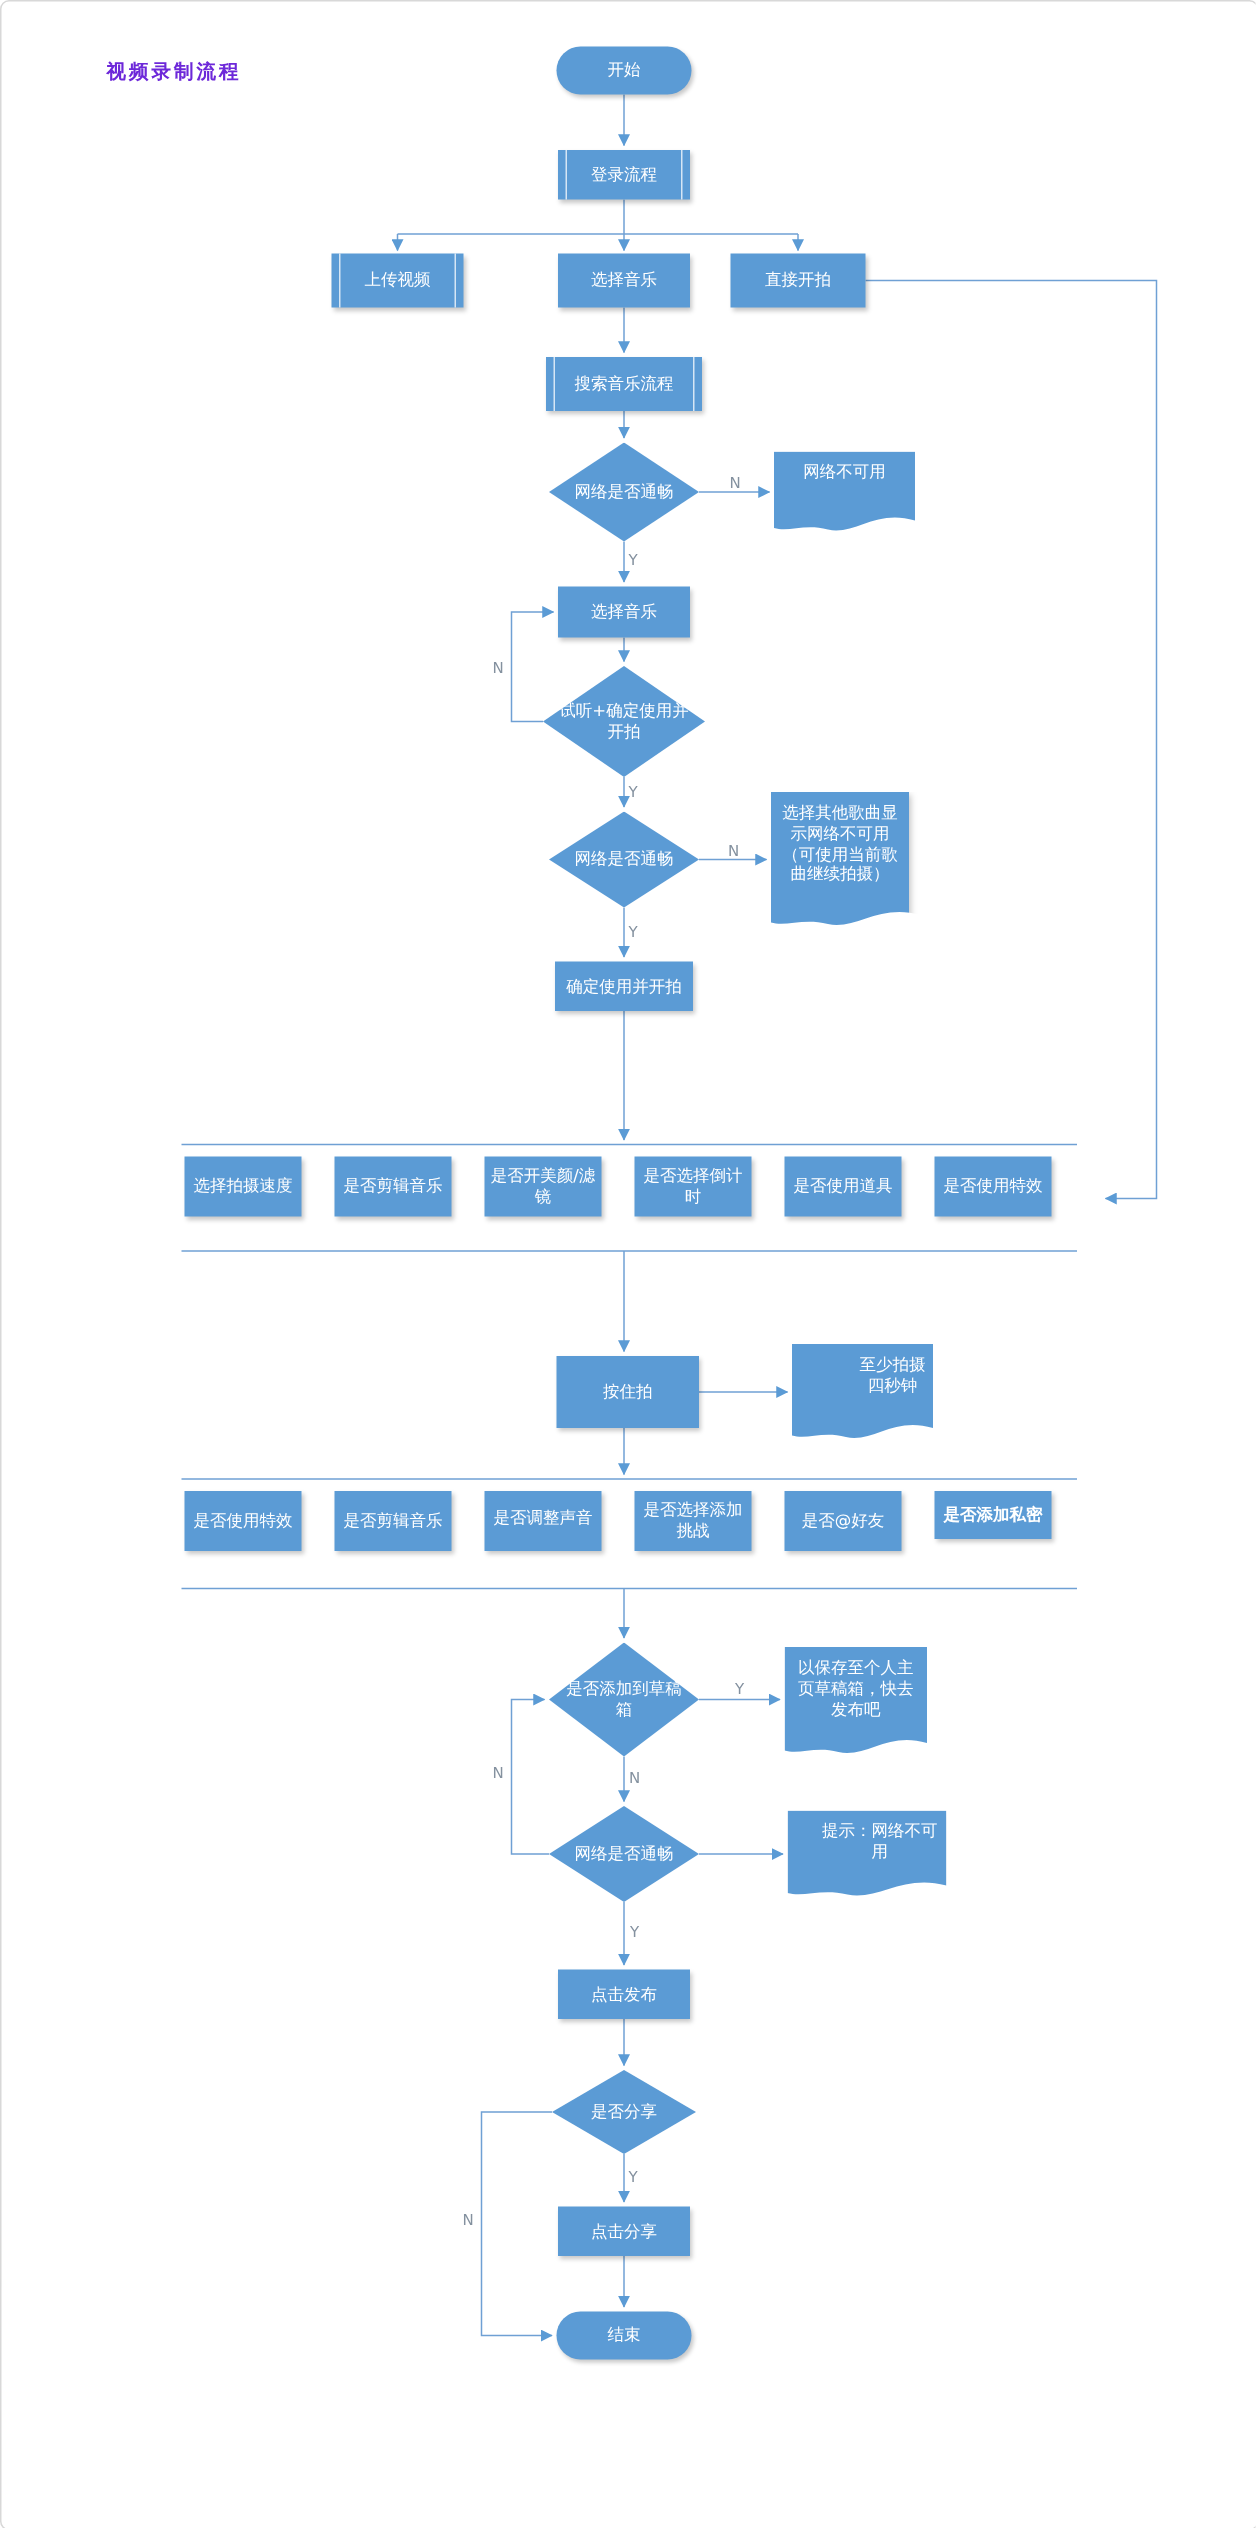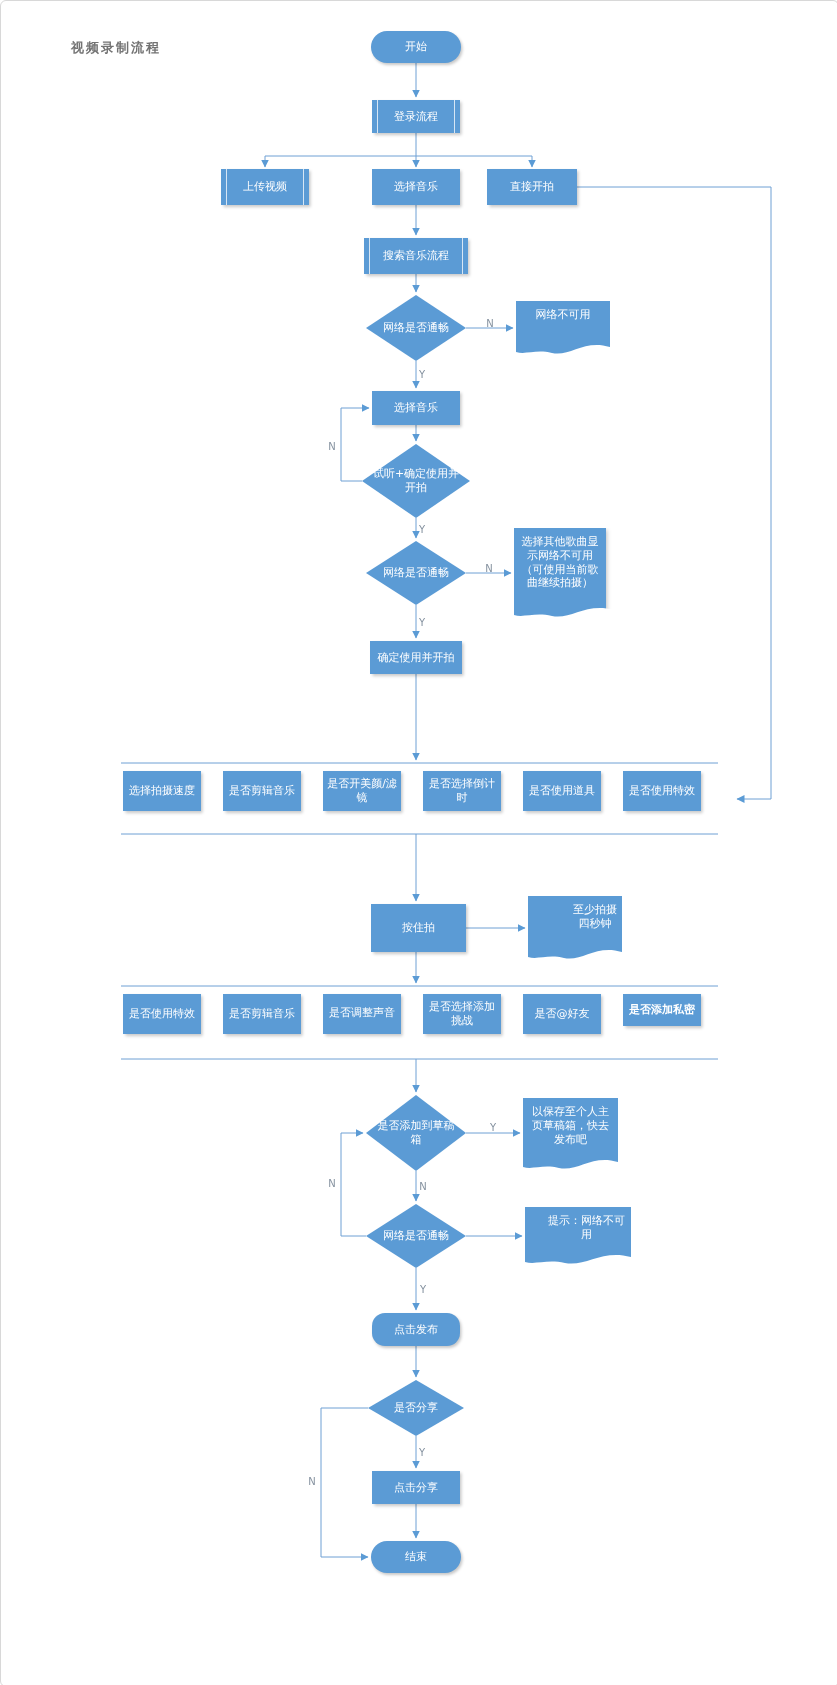--- a/index.html
+++ b/index.html
@@ -1,18 +1,18 @@
 <!DOCTYPE html>
 <html><head>
 <meta charset="utf-8">
 <style>
   html,body{margin:0;padding:0;background:#fff;font-family:"DejaVu Sans","Liberation Sans",sans-serif;}
   .canvas{position:relative;width:837px;height:1685px;background:#fff;border:1px solid #d8d8d8;border-radius:6px;overflow:hidden;}
   .wires{position:absolute;left:0;top:0;width:837px;height:1685px;}
-  .title{position:absolute;left:70px;top:38px;font-size:13px;font-weight:600;color:#737373;letter-spacing:2px;}
+  .title{position:absolute;left:70px;top:38px;font-size:13px;font-weight:600;color:#6d28d9;letter-spacing:2px;}
   .node{position:absolute;display:flex;align-items:center;justify-content:center;text-align:center;
         background:#5b9bd5;color:#fff;font-size:11px;line-height:1.25;box-sizing:border-box;padding:2px 4px;}
   .rect{box-shadow:1.5px 2px 3px rgba(0,0,0,.22);}
   .pill{border-radius:16px;box-shadow:1.5px 2px 3px rgba(0,0,0,.22);}
   .pre{box-shadow:1.5px 2px 3px rgba(0,0,0,.22);}
   .pre::before,.pre::after{content:"";position:absolute;top:0;bottom:0;width:1px;background:rgba(255,255,255,.75);}
   .pre::before{left:5px;} .pre::after{right:5px;}
   .diamond{clip-path:polygon(50% 0,100% 50%,50% 100%,0 50%);filter:drop-shadow(1.5px 2px 2px rgba(0,0,0,.25));padding:4px 10px;}
   .doc{filter:drop-shadow(1.5px 2px 2px rgba(0,0,0,.25));align-items:flex-start;padding-top:7px;}
   .doc1{clip-path:path('M0 0 H94 V46 C68 38,54 56,36 52 C20 48,10 54,0 51 Z');}
@@ -109,21 +109,21 @@
   <div class="node rect" style="left:422px;top:993px;width:78px;height:40px;">是否选择添加挑战</div>
   <div class="node rect" style="left:522px;top:993px;width:78px;height:40px;">是否@好友</div>
   <div class="node rect" style="left:622px;top:993px;width:78px;height:32px;font-weight:bold;">是否添加私密</div>
 
   <div class="node diamond" style="left:365px;top:1094px;width:100px;height:76px;">是否添加到草稿箱</div>
   <div class="node doc doc3" style="left:522px;top:1097px;width:95px;height:74px;">以保存至个人主页草稿箱，快去发布吧</div>
 
   <div class="node diamond" style="left:365px;top:1203px;width:100px;height:64px;">网络是否通畅</div>
   <div class="node doc doc4" style="left:524px;top:1206px;width:106px;height:60px;padding-left:21px;">提示：网络不可用</div>
 
-  <div class="node rect" style="left:371px;top:1312px;width:88px;height:33px;border-radius:13px;">点击发布</div>
+  <div class="node rect" style="left:371px;top:1312px;width:88px;height:33px;">点击发布</div>
   <div class="node diamond" style="left:367px;top:1379px;width:96px;height:56px;">是否分享</div>
   <div class="node rect" style="left:371px;top:1470px;width:88px;height:33px;">点击分享</div>
   <div class="node pill" style="left:370px;top:1540px;width:90px;height:32px;">结束</div>
 
   <div class="elabel" style="left:489px;top:322px;">N</div>
   <div class="elabel" style="left:421px;top:373px;">Y</div>
   <div class="elabel" style="left:331px;top:445px;">N</div>
   <div class="elabel" style="left:421px;top:528px;">Y</div>
   <div class="elabel" style="left:488px;top:567px;">N</div>
   <div class="elabel" style="left:421px;top:621px;">Y</div>

